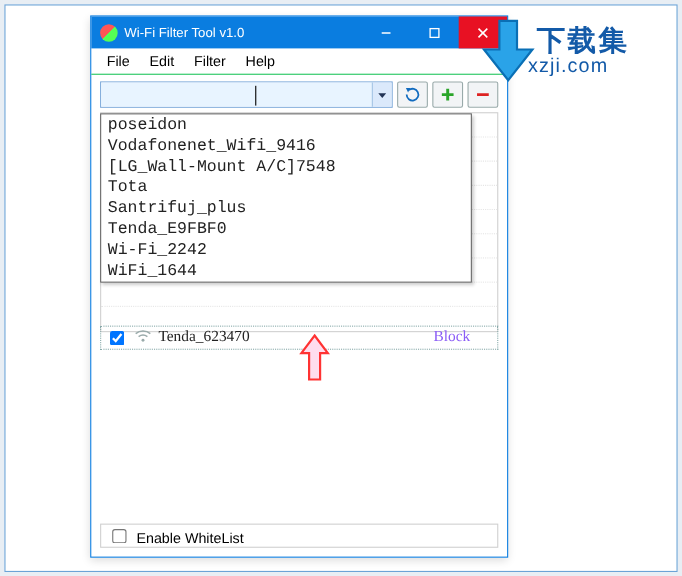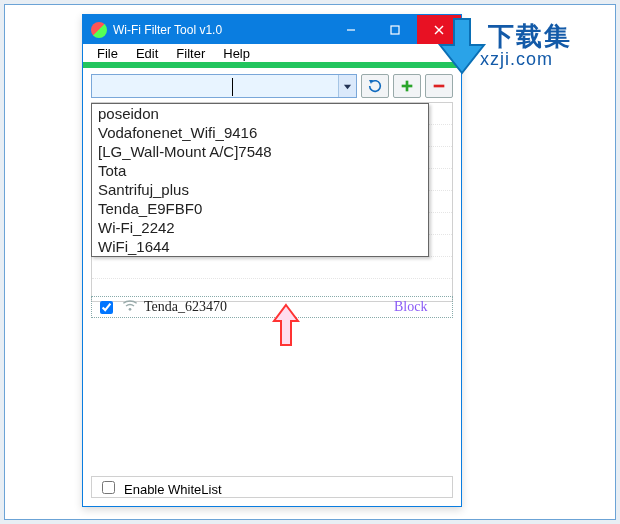--- a/index.html
+++ b/index.html
@@ -50,21 +50,21 @@
     color: #fff; font-size: 13px;
   }
   .win-btn.close { background: #e81123; }
   .win-btn svg { width: 10px; height: 10px; }
   .menubar {
     height: 24px;
     display: flex;
     align-items: center;
     gap: 2px;
     padding: 0 6px;
-    border-bottom: 6px solid #22c55e;
+    border-bottom: 1px solid #22c55e;
     font-size: 13px;
   }
   .menubar span { padding: 2px 8px; cursor: default; }
   .toolbar {
     display: flex;
     align-items: center;
     padding: 6px 8px 4px 8px;
     gap: 4px;
   }
   .combo {
@@ -120,21 +120,21 @@
     left: 8px; top: 88px;
     width: 338px;
     background: #fff;
     border: 1px solid #666;
     box-shadow: 2px 2px 3px rgba(0,0,0,.2);
     z-index: 20;
   }
   .dropdown-list .opt {
     padding: 1px 6px;
     font-size: 15px;
-    font-family: Liberation Sans, sans-serif;
+    font-family: Liberation Mono, monospace;
     color: #222;
   }
   .annotation {
     position: absolute;
     left: 22px;
     top: 336px;
     width: 390px;
     color: #f00;
     font-size: 15px;
     font-family: "Comic Sans MS","Segoe Script",cursive;

